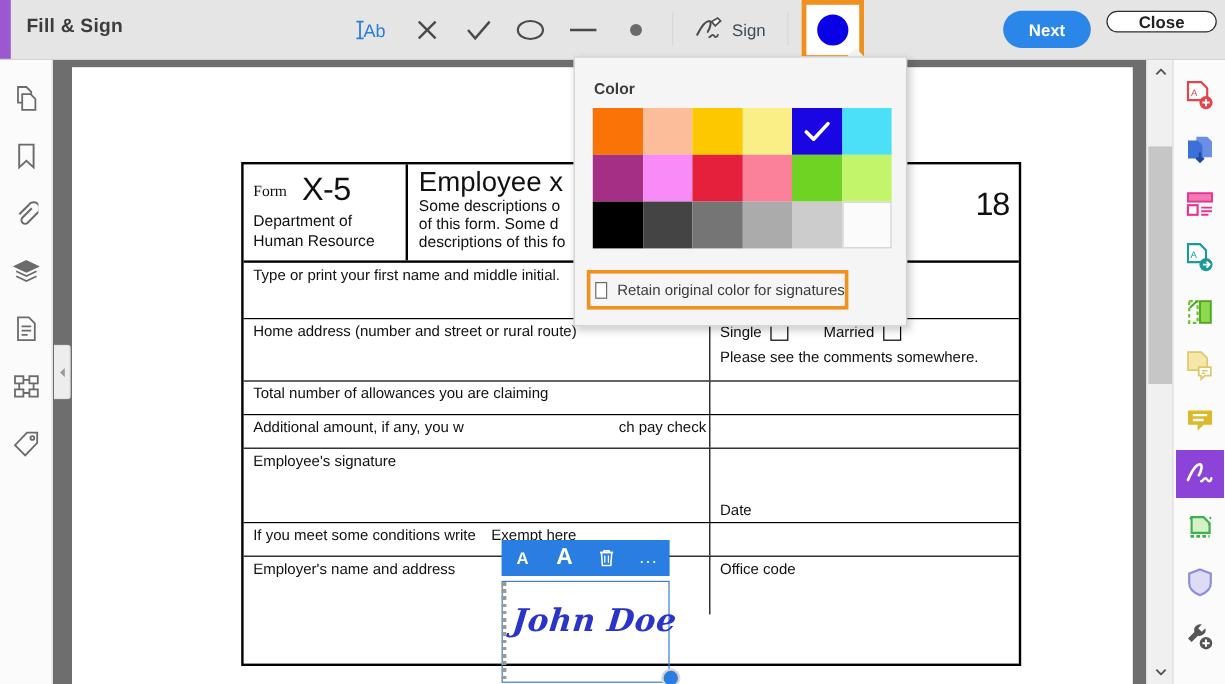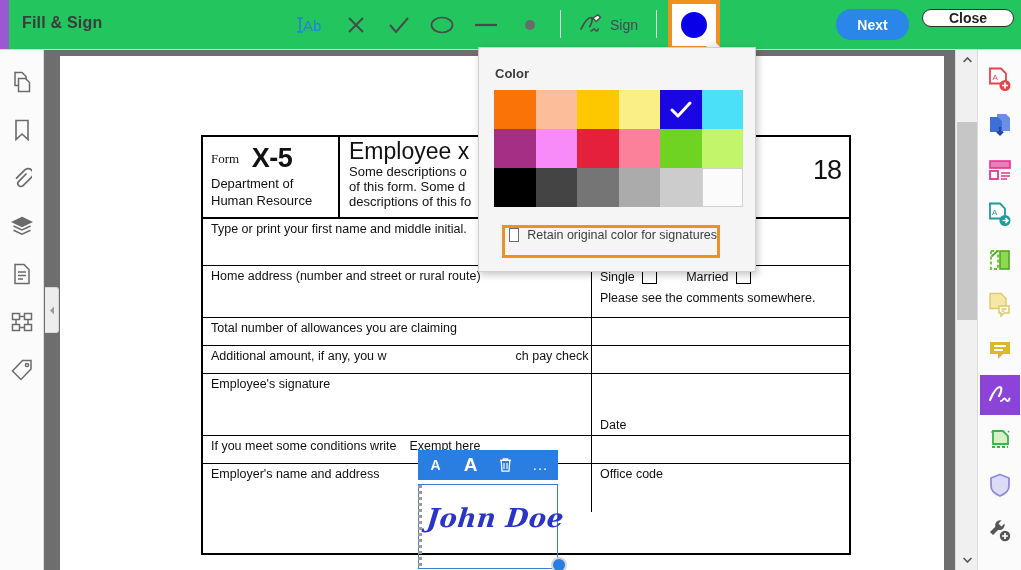--- a/index.html
+++ b/index.html
@@ -2,21 +2,21 @@
 <html><head>
 <meta charset="utf-8">
 <style>
   * { box-sizing: border-box; margin:0; padding:0; }
   html,body { width:1021px; height:570px; overflow:hidden; background:#fff;
     font-family:"Liberation Sans", sans-serif; }
   #app { position:relative; width:1021px; height:570px; background:#fff; }
 
   
   .toolbar { position:absolute; left:0; top:0; width:1021px; height:50px;
-    background:#22c55e; border-bottom:1px solid #d4d4d4; }
+    background:#e5e5e5; border-bottom:1px solid #d4d4d4; }
   .tb-accent { position:absolute; left:0; top:0; width:9px; height:49px; background:#9b59d0; }
   .tb-title { position:absolute; left:22px; top:14px; font-size:16px; color:#3c3c3c;
     font-weight:600; letter-spacing:.2px; white-space:nowrap; }
 
   .tool { position:absolute; top:8px; width:34px; height:34px; cursor:pointer;
     display:flex; align-items:center; justify-content:center; }
   .tool svg { display:block; }
 
   .tb-sep { position:absolute; top:10px; width:1px; height:28px; background:#d8d8d8; }
 
@@ -70,21 +70,21 @@
     background:#c6c6c6; cursor:pointer; }
 
   
   .form { position:absolute; left:141px; top:79px; width:650px; height:420px;
     border:2px solid #000; background:#fff; }
   .form-head { position:relative; height:82px; border-bottom:2px solid #000; }
   .fh-left { position:absolute; left:0; top:0; width:137px; height:100%;
     border-right:2px solid #000; padding:6px 0 0 8px; }
   .fh-formlbl { font-size:13px; color:#111; display:inline-block; vertical-align:middle;
     font-family:Liberation Serif, serif;text-align:center; }
-  .fh-code { font-size:27px; font-weight:bold; color:#111; display:inline-block;
+  .fh-code { font-size:27px; font-weight:normal; color:#111; display:inline-block;
     vertical-align:middle; margin-left:8px; letter-spacing:-.5px; }
   .fh-dept { font-size:13px; color:#111; line-height:15px; margin-top:2px; }
   .fh-mid { position:absolute; left:139px; top:0; width:350px; height:100%; padding:2px 0 0 7px; }
   .fh-title { font-size:23px; color:#111; line-height:25px; white-space:nowrap; }
   .fh-sub { font-size:13px; color:#111; line-height:15px; white-space:nowrap; }
   .fh-year { position:absolute; right:8px; top:18px; font-size:27px; color:#111;
     letter-spacing:-1px; }
 
   .frow { position:relative; border-bottom:1px solid #000; }
   .frow.thick { border-bottom:2px solid #000; }
@@ -120,21 +120,21 @@
     border-bottom:9px solid #f5f5f5; }
   .popup-title { position:absolute; left:16px; top:18px; font-size:13px;
     font-weight:bold; color:#3c3c3c; }
   .swatch-grid { position:absolute; left:494px; top:90px; width:249px; }
   .srow { display:flex; }
   .sw { width:41.5px; height:39px; cursor:pointer; position:relative;
     display:flex; align-items:center; justify-content:center; }
   .sw.bordered { border:1px solid #d0d0d0; }
   .retain { position:absolute; left:489px; top:225px; width:218px; height:33px;
     border:3px solid #f0901e; background:#f5f5f5; display:flex;
-    align-items:flex-start; padding-left:4px; gap:8px; cursor:pointer;margin-left:13px; }
+    align-items:center; padding-left:4px; gap:8px; cursor:pointer; }
   .retain-cb { width:14px; height:14px; border:1.6px solid #6a6a6a; background:#fff; }
   .retain-lbl { font-size:12.5px; color:#3c3c3c; white-space:nowrap; }
 </style>
 </head>
 <body>
 
 <div id="app">
 
   <div class="doc-area">
     <div class="page">

